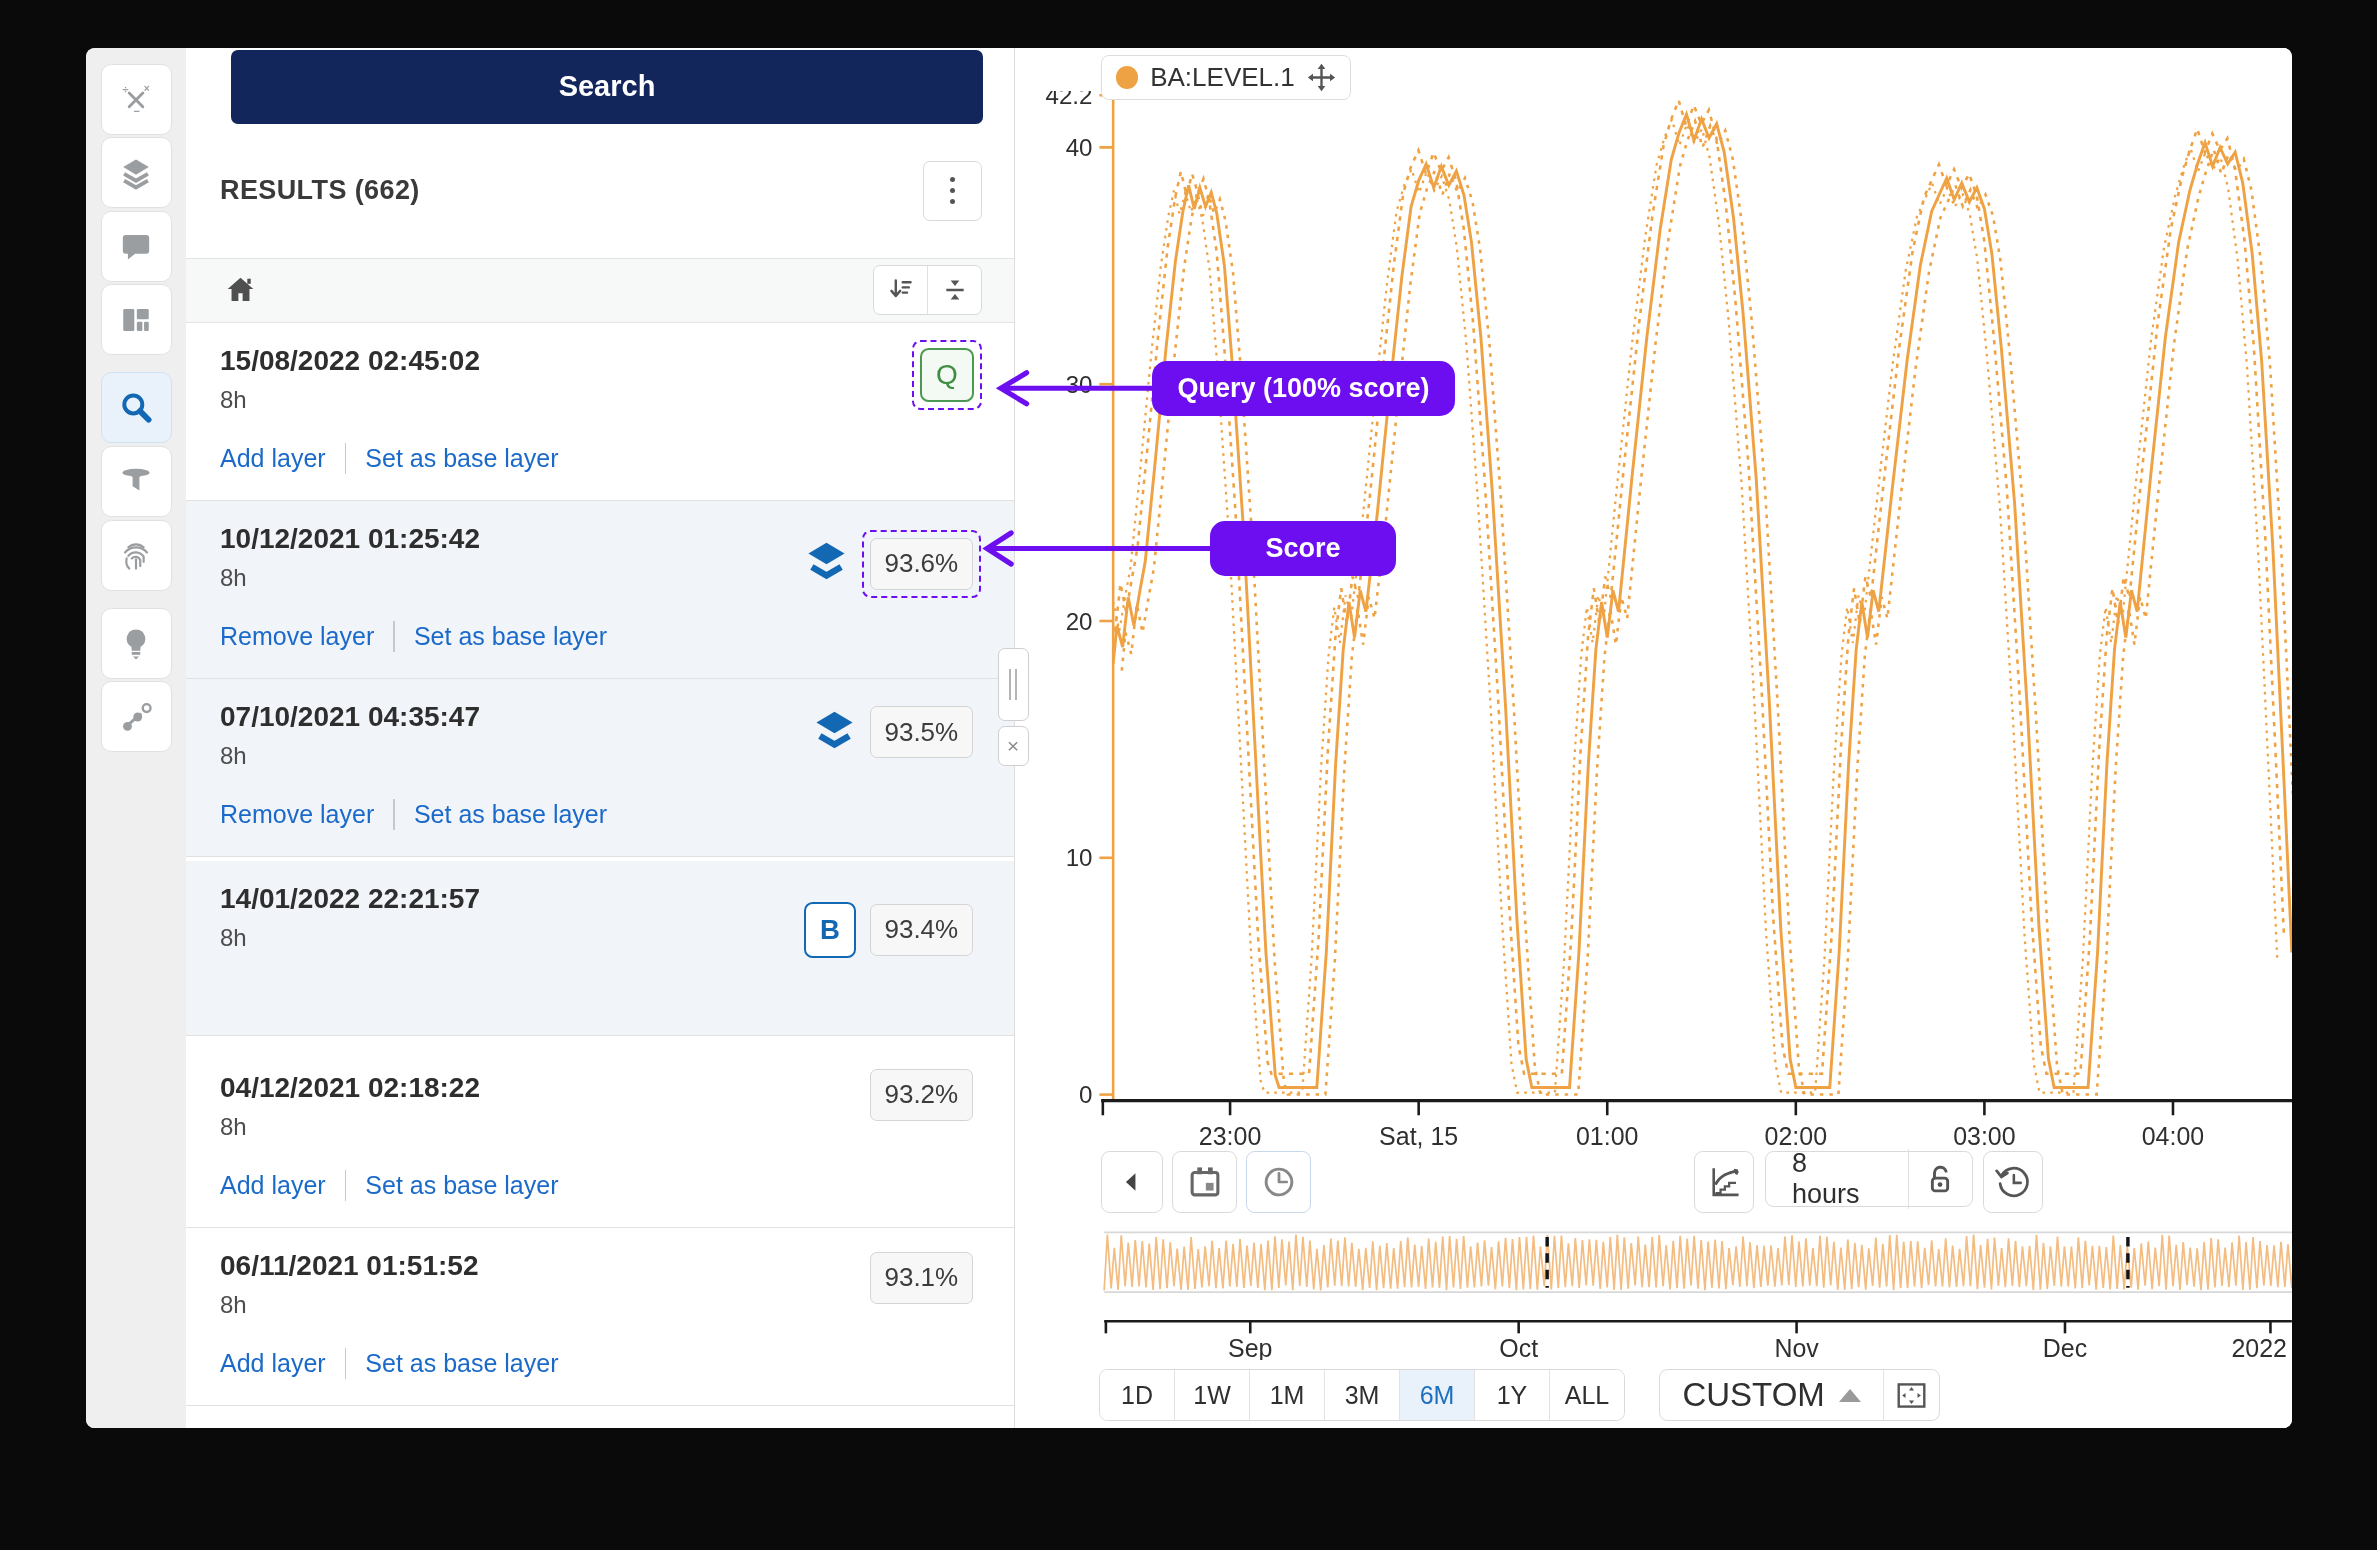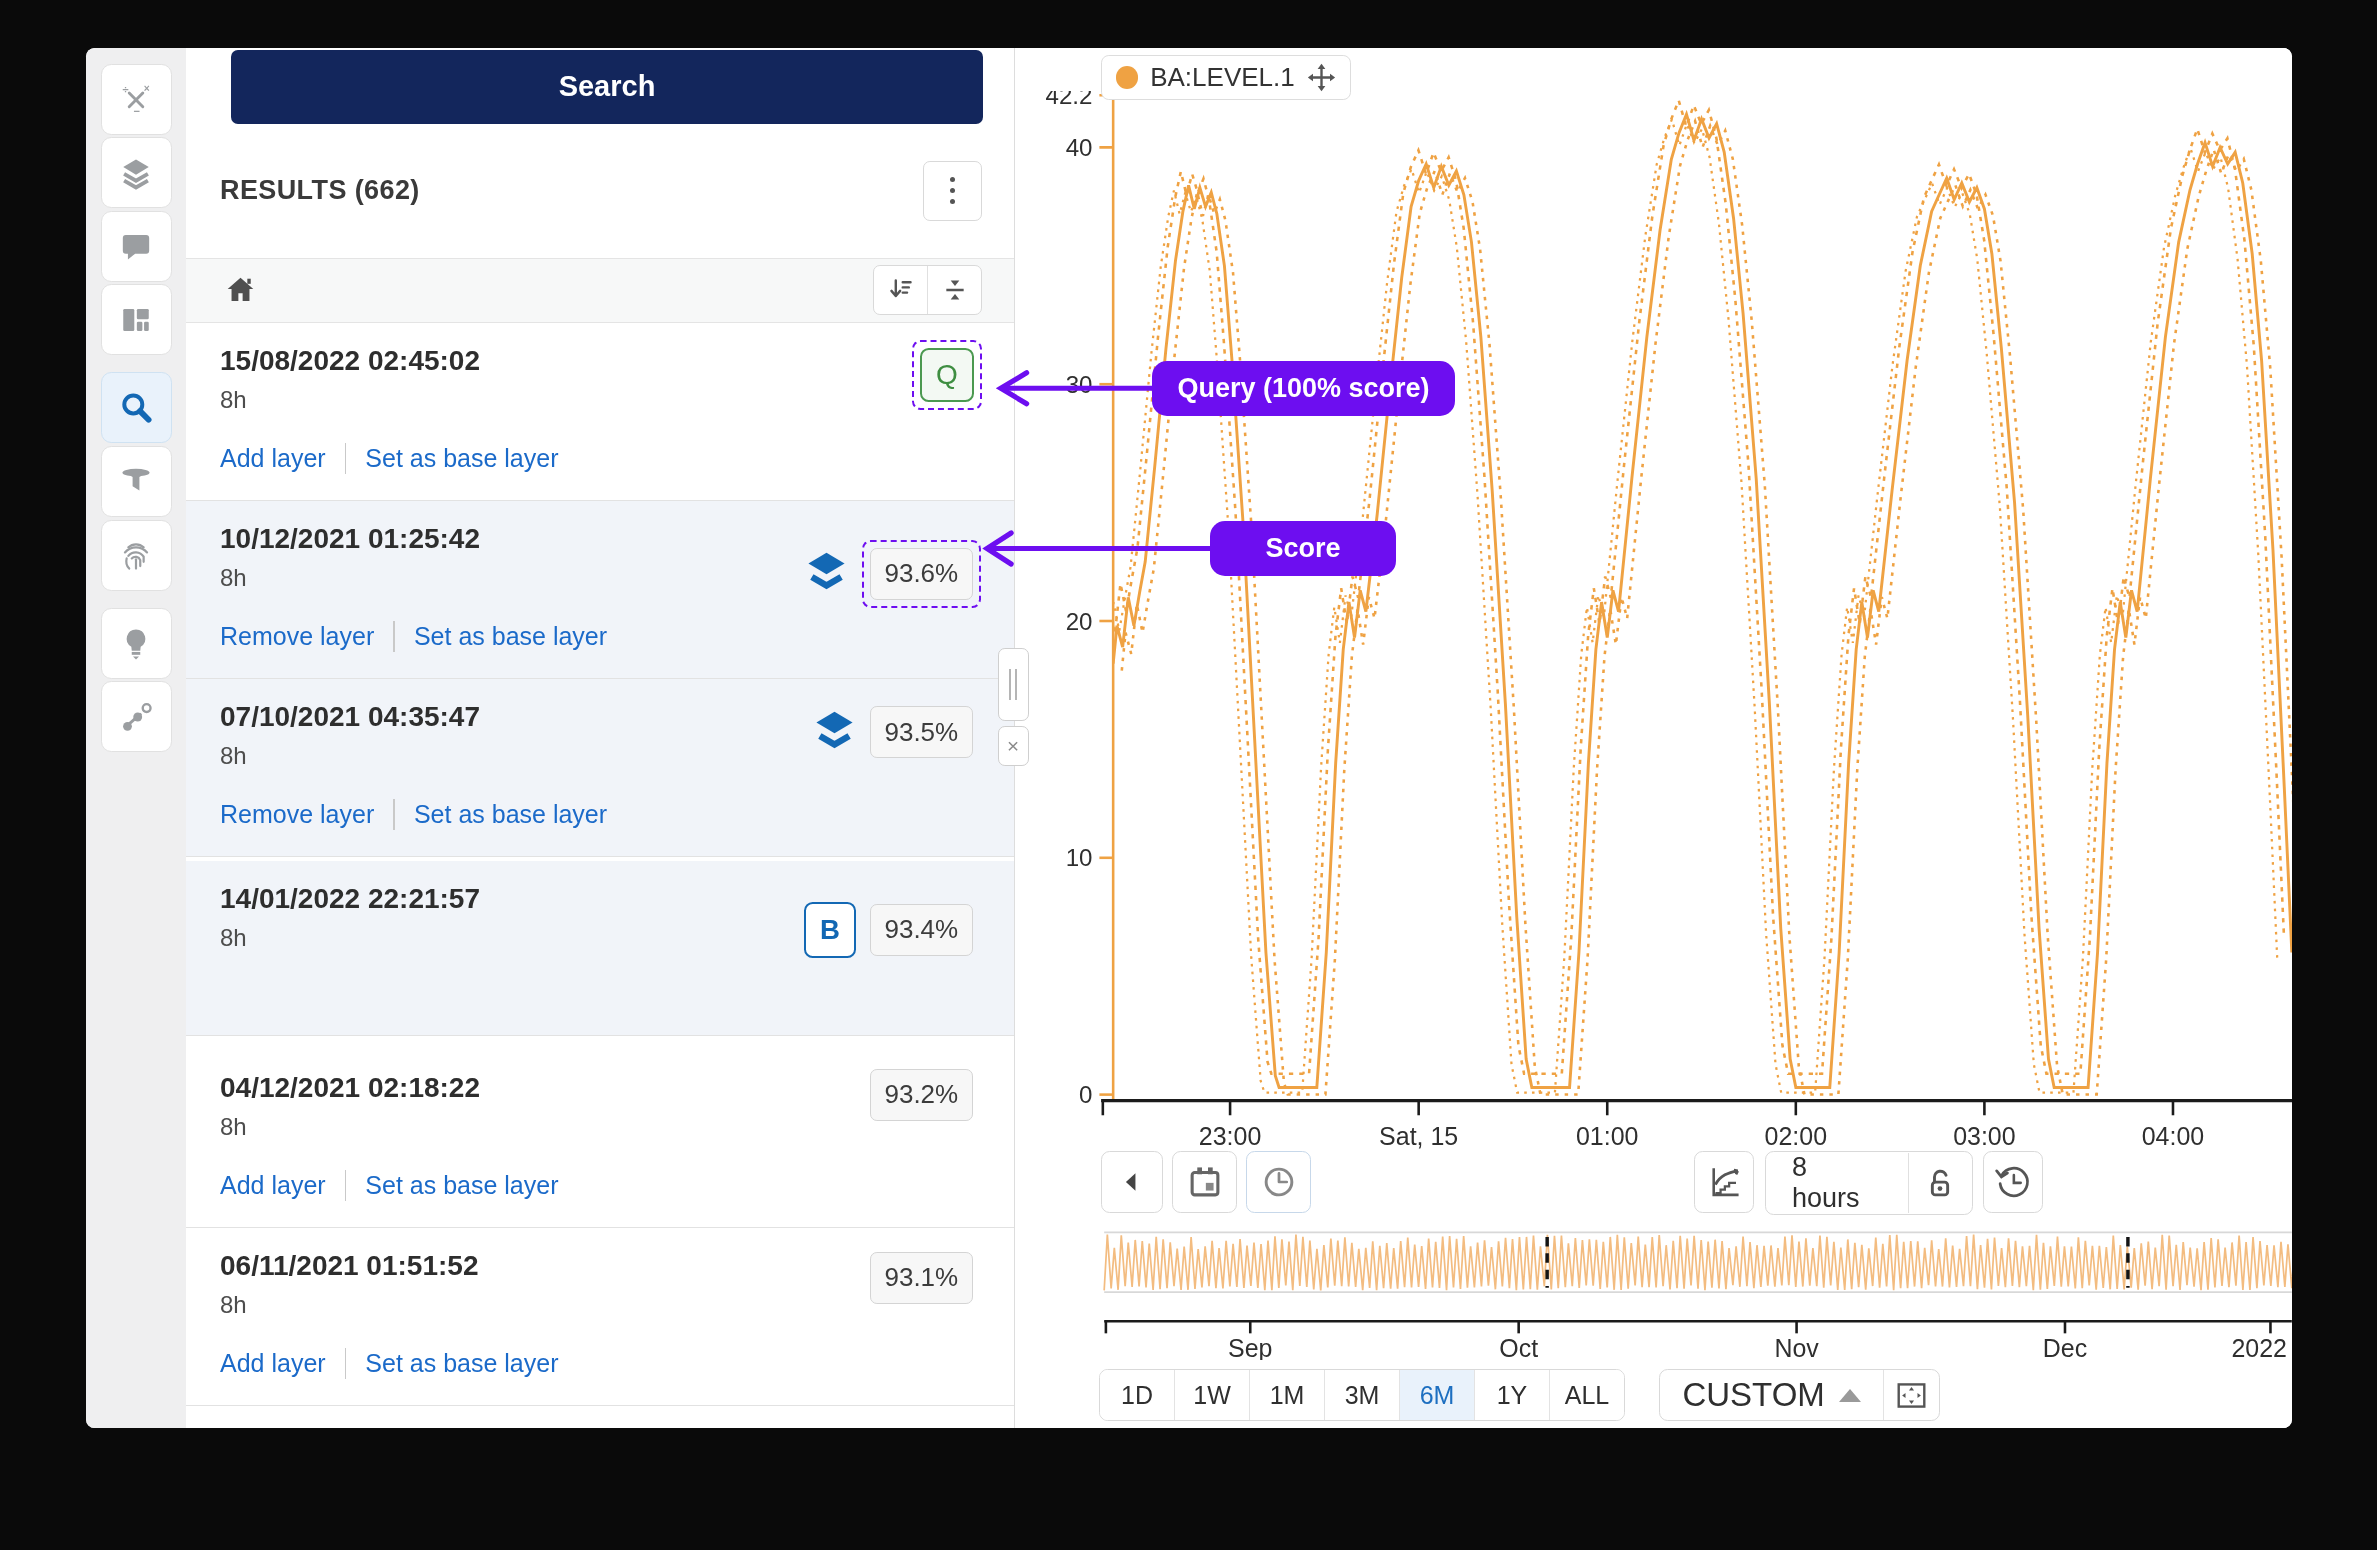--- a/index.html
+++ b/index.html
@@ -42,21 +42,21 @@
   .dh i{width:2.6px;height:31px;background:#b5b5b5;display:block;}
   .dx{width:29px;height:38px;background:#fff;border:0.9px solid #cfcfcf;border-radius:6.9px;display:flex;align-items:center;justify-content:center;font-size:20.7px;color:#8a8a8a;}
   
   .chartpanel{flex:1;position:relative;background:#fff;}
   .legend-chip{position:absolute;left:86px;top:6.9px;height:43px;background:#fff;border:0.9px solid #ddd;border-radius:7.8px;display:flex;align-items:center;gap:12px;padding:0 13.8px;z-index:5;}
   .legend-dot{width:22.4px;height:22.4px;border-radius:50%;background:#efa243;}
   .legend-label{font-size:26px;color:#333;}
   .main-chart{position:absolute;left:0;top:43px;z-index:1;}
   .toolbar{position:absolute;top:1103px;left:0;width:100%;height:62px;z-index:5;}
   .tbtn{position:absolute;height:62px;background:#fff;border:0.9px solid #d9d9d9;border-radius:8.6px;display:flex;align-items:center;justify-content:center;box-sizing:border-box;color:#555;}
-  .tgroup{position:absolute;height:64px;background:#fff;border:0.9px solid #d9d9d9;border-radius:8.6px;display:flex;align-items:center;box-sizing:border-box;}
+  .tgroup{position:absolute;height:56px;background:#fff;border:0.9px solid #d9d9d9;border-radius:8.6px;display:flex;align-items:center;box-sizing:border-box;}
   .tgroup .dur-label{font-size:27px;color:#2f2f2f;padding:0 26px;}
   .tgroup .tsep{width:0.9px;height:60px;background:#e0e0e0;}
   .tgroup .glyph{width:64px;display:flex;align-items:center;justify-content:center;color:#555;}
   .overview{position:absolute;left:88px;top:1183px;width:1190px;height:129px;z-index:4;}
   .ranges{position:absolute;left:84px;top:1321px;display:flex;align-items:center;z-index:5;}
   .rgroup{display:flex;border:0.9px solid #d9d9d9;border-radius:8.6px;overflow:hidden;background:#fff;}
   .rbtn{width:74px;height:50px;display:flex;align-items:center;justify-content:center;font-size:25px;color:#2f2f2f;border-right:0.9px solid #e3e3e3;background:#fff;cursor:pointer;}
   .rbtn:last-child{border-right:none;}
   .rbtn.active{background:#e9f2fb;color:#1d6fc0;}
   .custom-group{display:flex;border:0.9px solid #d9d9d9;border-radius:8.6px;overflow:hidden;background:#fff;margin-left:34px;align-items:center;}
@@ -228,21 +228,21 @@
       </div>
 
       <div class="rrow hl">
         <div class="rdate">10/12/2021 01:25:42</div>
         <div class="rdur">8h</div>
         <div class="rlinks">
           <span class="rlink">Remove layer</span>
           <span class="ldiv"></span>
           <span class="rlink">Set as base layer</span>
         </div>
-        <div class="row-right" style="right:33px;top:39px;">
+        <div class="row-right" style="right:33px;top:29px;">
           <span>
                 <svg width="43" height="45" viewBox="0 0 50 52">
                   <path d="M25 2 L46 14.5 25 27 4 14.5 Z" fill="#1368b4"></path>
                   <path d="M8 30 L25 40 42 30" stroke="#1368b4" stroke-width="7.5" fill="none"></path>
                 </svg>
               </span>
           <span class="dash-wrap">
             <span class="score-chip">93.6%</span>
           </span>
         </div>

